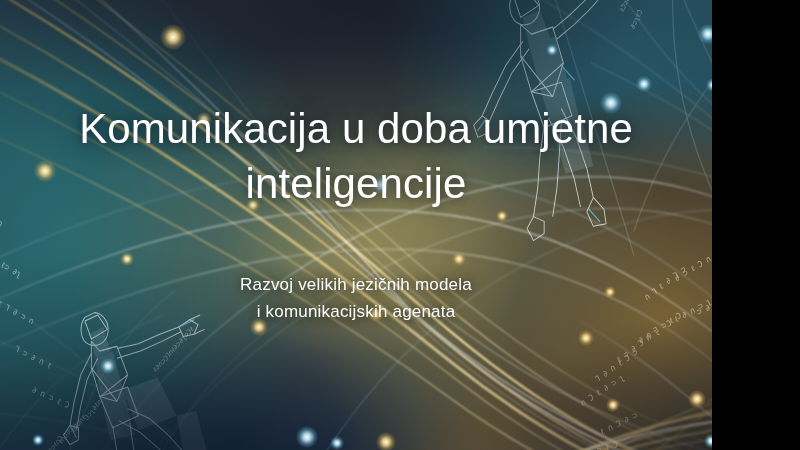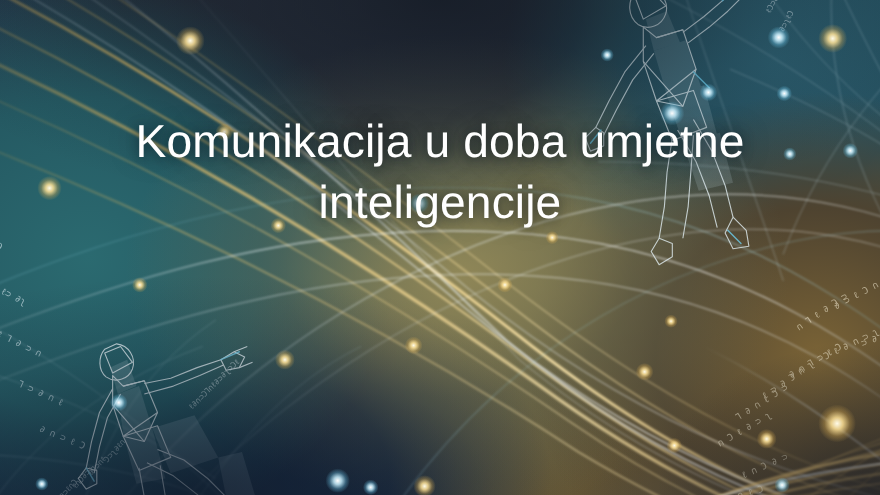--- a/index.html
+++ b/index.html
@@ -2,21 +2,21 @@
 <html><head>
 <meta charset="utf-8">
 <style>
   html, body {
     margin: 0;
     padding: 0;
     background: #000;
   }
   .slide {
     position: relative;
-    width: 800px;
+    width: 712px;
     height: 450px;
     overflow: hidden;
     font-family: "Liberation Sans", sans-serif;
     background: #16202b;
   }
 
   
   .bg-layer { position: absolute; inset: 0; }
 
   .bg-base {
@@ -359,15 +359,17 @@
     <div class="glow cool" style="left:296px; top:426px; width:22px; height:22px;"></div>
     <div class="glow cool" style="left:330px; top:436px; width:14px; height:14px;"></div>
     <div class="glow cool" style="left:704px; top:434px; width:14px; height:14px;"></div>
     <div class="glow cool" style="left:32px;  top:434px; width:12px; height:12px;"></div>
     <div class="glow cool" style="left:546px; top:44px;  width:12px; height:12px;"></div>
   </div>
 
   <div class="text-block">
     <h1 class="title">Komunikacija u doba umjetne
 inteligencije</h1>
+    <p class="subtitle">Razvoj velikih jezičnih modela
+i komunikacijskih agenata</p>
   </div>
 
 </div>
 
 </body></html>

